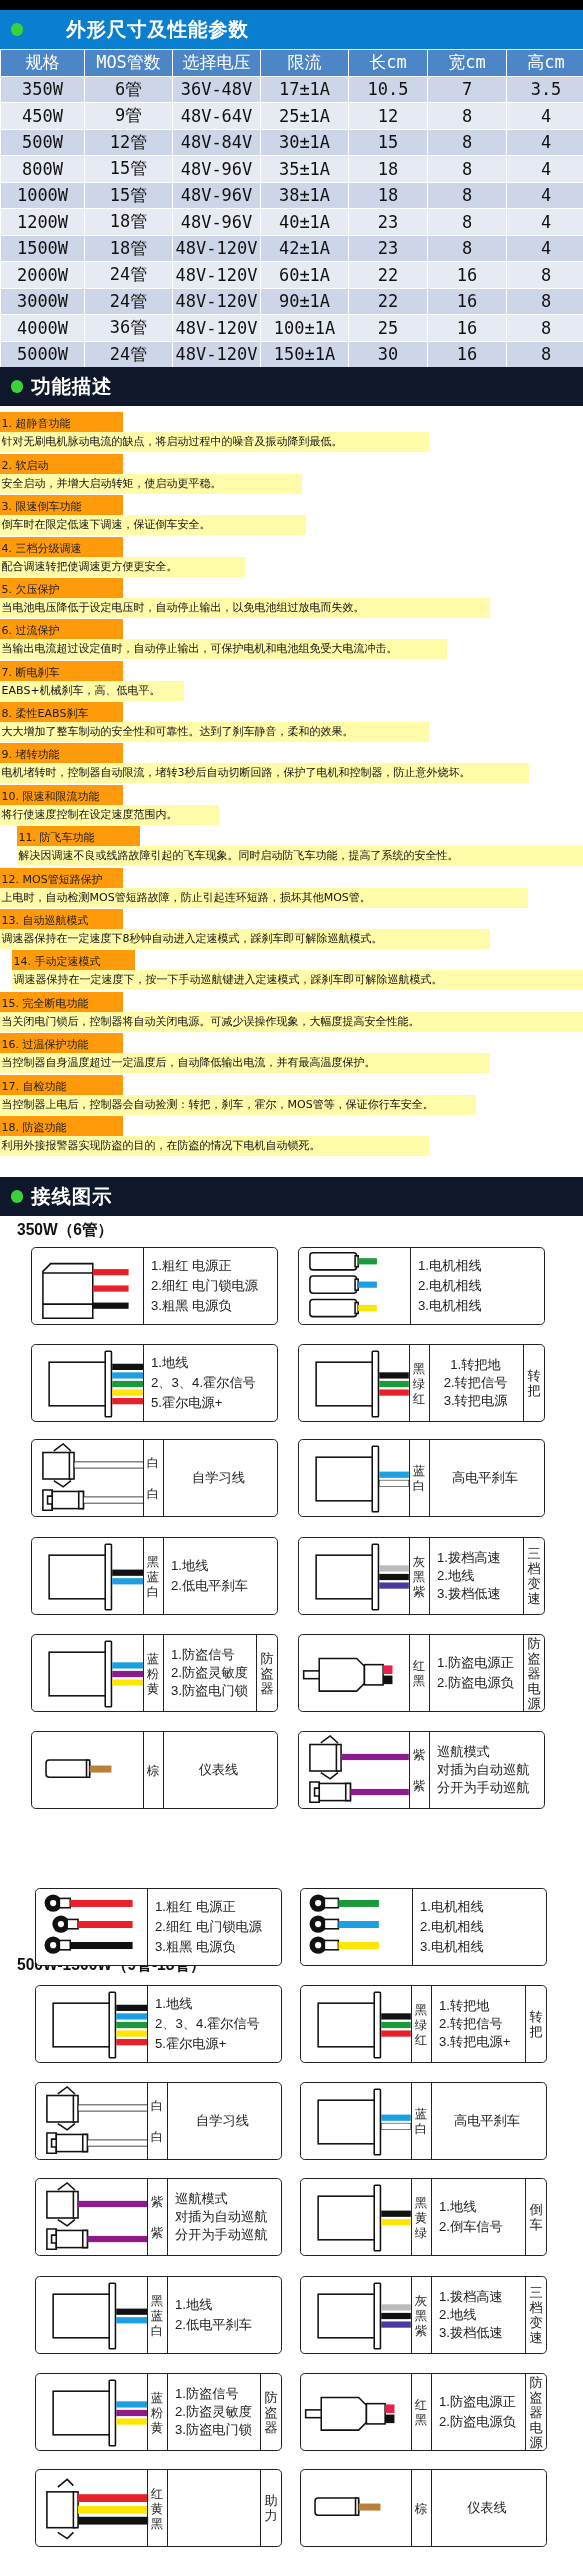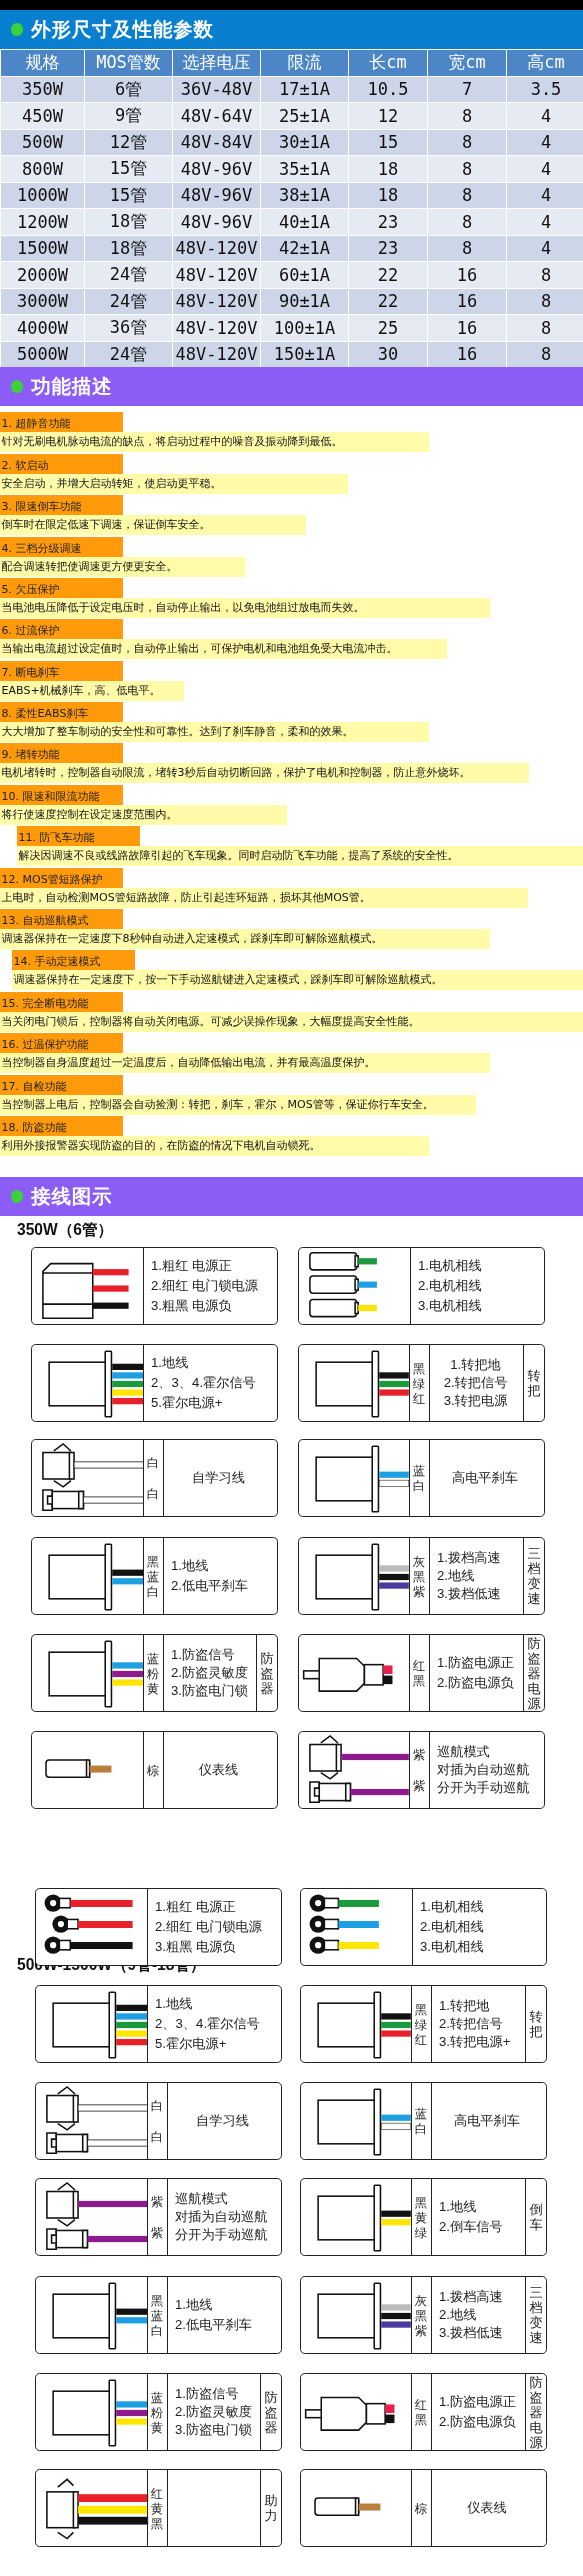--- a/index.html
+++ b/index.html
@@ -1,18 +1,18 @@
 <!DOCTYPE html>
 <html style="font-size:12.4px"><head>
 <meta charset="utf-8">
 <style>
   * { box-sizing: border-box; margin: 0; padding: 0; }
   body { width: 584px; height: 2576px; background: #ffffff; font-family: "DejaVu Sans", "Liberation Sans", sans-serif; position: relative; overflow: hidden; }
   .topbar { position: absolute; left: 0; top: 0; width: 584px; height: 10px; background: #000; }
-  .sec-head { position: absolute; left: 0; width: 584px; height: 39px; background: #8b5cf6; display: flex; align-items: center; padding-left: 11px; }
+  .sec-head { position: absolute; left: 0; width: 584px; height: 39px; background: #0f172a; display: flex; align-items: center; padding-left: 11px; }
   .sec-head.dark { background: #0a7fcf; }
   .sec-head .dot { width: 12.4px; height: 12.4px; border-radius: 50%; background: #3ad13a; margin-right: 7.8px; }
   .sec-head .title { color: #fff; font-weight: bold; font-size: 19.5px; letter-spacing: 0.8px; }
 
   
   table.spec { position: absolute; left: 0; top: 49px; width: 584px; border-collapse: collapse; table-layout: fixed; font-family: "DejaVu Sans Mono", "Liberation Mono", monospace; }
   table.spec th { background: #4d86c6; color: #fff; font-weight: normal; font-size: 17px; height: 26.5px; border: 1.6px solid #fff; }
   table.spec td { font-size: 17px; color: #111; text-align: center; height: 26.5px; border: 1.6px solid #fff; }
   table.spec tr:nth-child(odd) td { background: #cdd6e8; }
   table.spec tr:nth-child(even) td { background: #e6eaf3; }
@@ -34,21 +34,21 @@
   .card .desc.center { align-items: center; }
   .card .desc.tight { line-height: 18px; }
   .card .sidelabel { position: absolute; top: 0; bottom: 0; right: 0; width: 20px; display: flex; flex-direction: column; justify-content: center; align-items: center; font-size: 13.2px; line-height: 15px; color: #222; }
   .card svg { position: absolute; left: 0; top: 0; }
 </style>
 </head>
 <body>
 
 <div class="topbar"></div>
 
-<div class="sec-head dark" style="top:10px;">
+<div class="sec-head dark" style="top:10px;gap:35px;">
   <span class="dot"></span>
   <span class="title">外形尺寸及性能参数</span>
 </div>
 
 <table class="spec">
   <colgroup>
     <col style="width:84px">
       <col style="width:88px">
       <col style="width:88px">
       <col style="width:88px">
@@ -169,29 +169,29 @@
       </tr>
     </tbody>
 </table>
 
 <div class="sec-head" style="top:367px;">
   <span class="dot"></span>
   <span class="title">功能描述</span>
 </div>
 <div id="features">
     <div class="feat" style="top: 412px;"><span class="ft">1. 超静音功能</span><span class="fd" style="width: 429px;">针对无刷电机脉动电流的缺点，将启动过程中的噪音及振动降到最低。</span></div>
-    <div class="feat" style="top: 454px;"><span class="ft">2. 软启动</span><span class="fd" style="width: 348px;">安全启动，并增大启动转矩，使启动更平稳。</span></div>
+    <div class="feat" style="top: 454px;"><span class="ft">2. 软启动</span><span class="fd" style="width: 302px;">安全启动，并增大启动转矩，使启动更平稳。</span></div>
     <div class="feat" style="top: 495px;"><span class="ft">3. 限速倒车功能</span><span class="fd" style="width: 306px;">倒车时在限定低速下调速，保证倒车安全。</span></div>
     <div class="feat" style="top: 537px;"><span class="ft">4. 三档分级调速</span><span class="fd" style="width: 245px;">配合调速转把使调速更方便更安全。</span></div>
     <div class="feat" style="top: 578px;"><span class="ft">5. 欠压保护</span><span class="fd" style="width: 490px;">当电池电压降低于设定电压时，自动停止输出，以免电池组过放电而失效。</span></div>
     <div class="feat" style="top: 619px;"><span class="ft">6. 过流保护</span><span class="fd" style="width: 447px;">当输出电流超过设定值时，自动停止输出，可保护电机和电池组免受大电流冲击。</span></div>
     <div class="feat" style="top: 661px;"><span class="ft">7. 断电刹车</span><span class="fd" style="width: 184px;">EABS+机械刹车，高、低电平。</span></div>
     <div class="feat" style="top: 702px;"><span class="ft">8. 柔性EABS刹车</span><span class="fd" style="width: 429px;">大大增加了整车制动的安全性和可靠性。达到了刹车静音，柔和的效果。</span></div>
     <div class="feat" style="top: 743px;"><span class="ft">9. 堵转功能</span><span class="fd" style="width: 529px;">电机堵转时，控制器自动限流，堵转3秒后自动切断回路，保护了电机和控制器，防止意外烧坏。</span></div>
-    <div class="feat" style="top: 785px;"><span class="ft">10. 限速和限流功能</span><span class="fd" style="width: 287px;">将行使速度控制在设定速度范围内。</span></div>
+    <div class="feat" style="top: 785px;"><span class="ft">10. 限速和限流功能</span><span class="fd" style="width: 219px;">将行使速度控制在设定速度范围内。</span></div>
     <div class="feat" style="top: 826px; margin-left: 17px;"><span class="ft">11. 防飞车功能</span><span class="fd" style="width: 584px;">解决因调速不良或线路故障引起的飞车现象。同时启动防飞车功能，提高了系统的安全性。</span></div>
     <div class="feat" style="top: 868px;"><span class="ft">12. MOS管短路保护</span><span class="fd" style="width: 528px;">上电时，自动检测MOS管短路故障，防止引起连环短路，损坏其他MOS管。</span></div>
     <div class="feat" style="top: 909px;"><span class="ft">13. 自动巡航模式</span><span class="fd" style="width: 490px;">调速器保持在一定速度下8秒钟自动进入定速模式，踩刹车即可解除巡航模式。</span></div>
     <div class="feat" style="top: 950px; padding-left: 12px;"><span class="ft">14. 手动定速模式</span><span class="fd" style="width: 584px;">调速器保持在一定速度下，按一下手动巡航键进入定速模式，踩刹车即可解除巡航模式。</span></div>
     <div class="feat" style="top: 992px;"><span class="ft">15. 完全断电功能</span><span class="fd" style="width: 584px;">当关闭电门锁后，控制器将自动关闭电源。可减少误操作现象，大幅度提高安全性能。</span></div>
     <div class="feat" style="top: 1033px;"><span class="ft">16. 过温保护功能</span><span class="fd" style="width: 490px;">当控制器自身温度超过一定温度后，自动降低输出电流，并有最高温度保护。</span></div>
     <div class="feat" style="top: 1075px;"><span class="ft">17. 自检功能</span><span class="fd" style="width: 476px;">当控制器上电后，控制器会自动捡测：转把，刹车，霍尔，MOS管等，保证你行车安全。</span></div>
     <div class="feat" style="top: 1116px;"><span class="ft">18. 防盗功能</span><span class="fd" style="width: 429px;">利用外接报警器实现防盗的目的，在防盗的情况下电机自动锁死。</span></div>
   </div>
 

